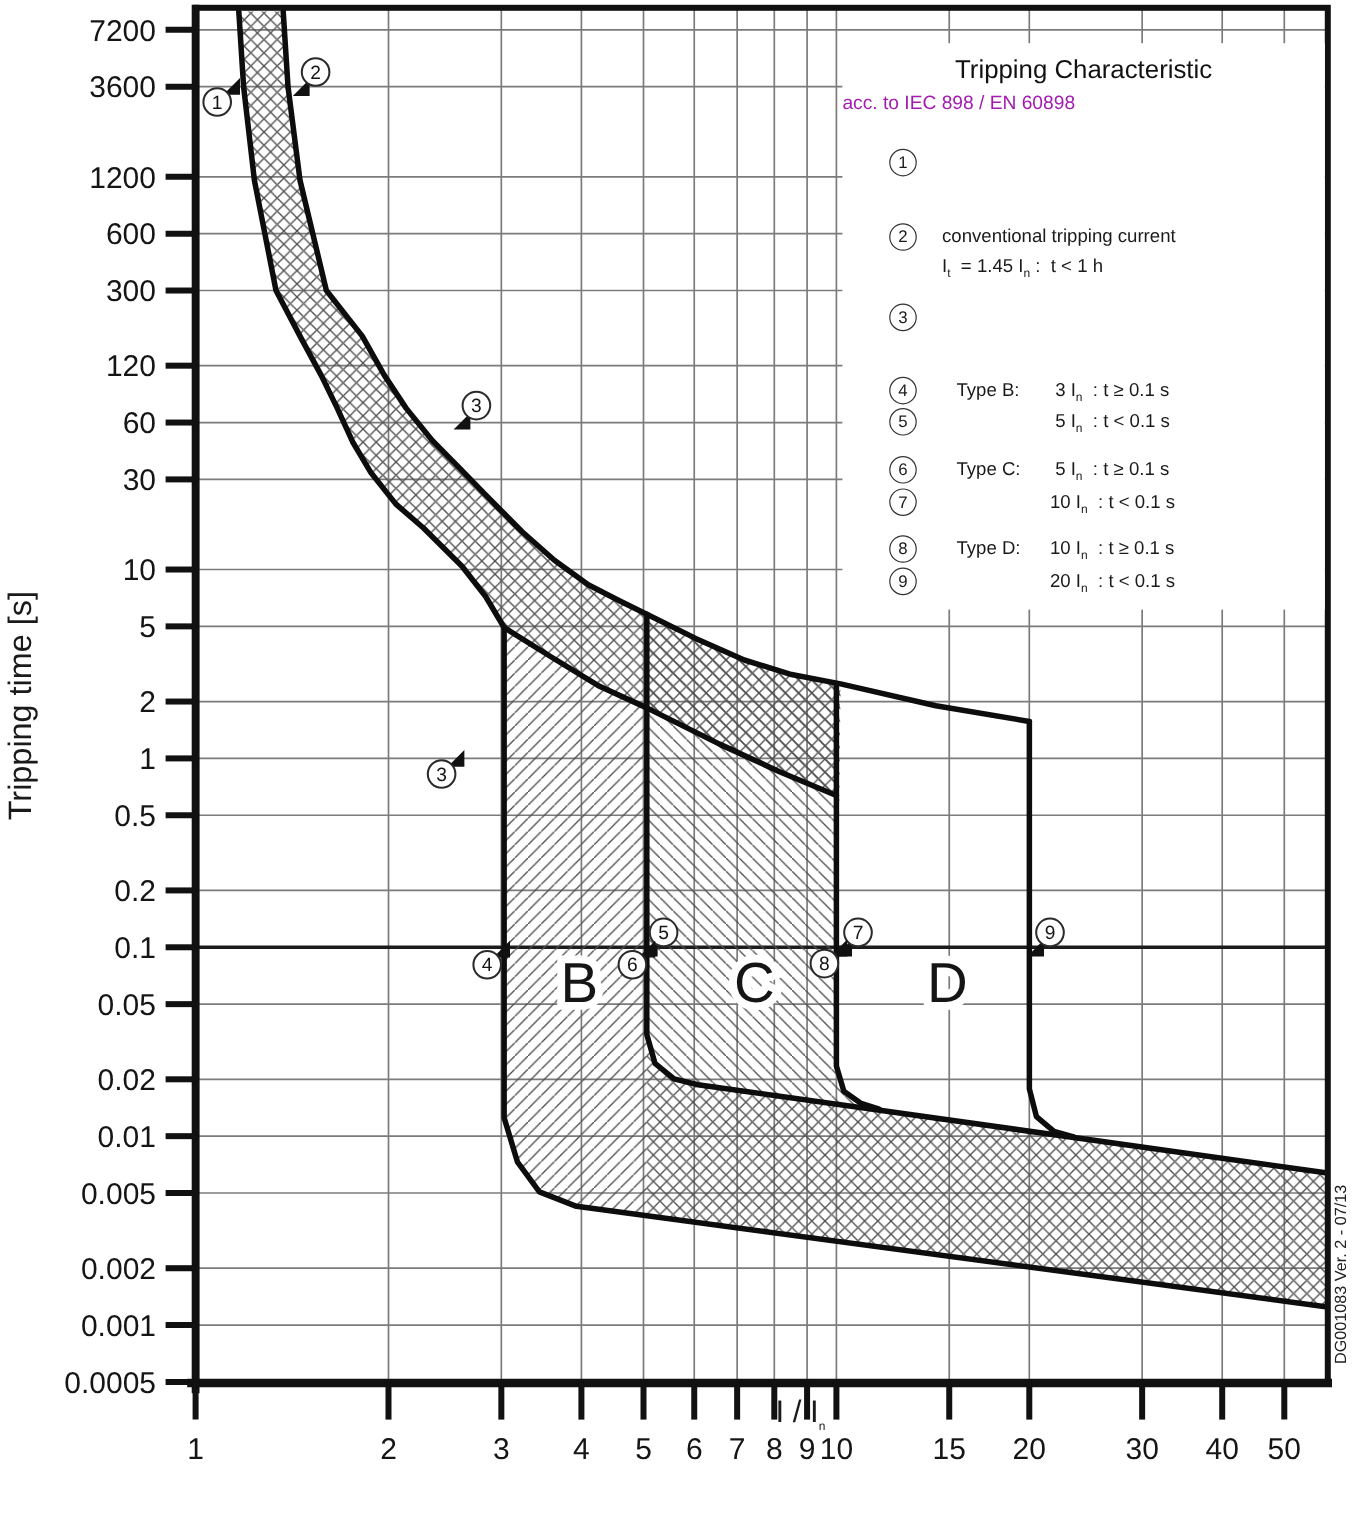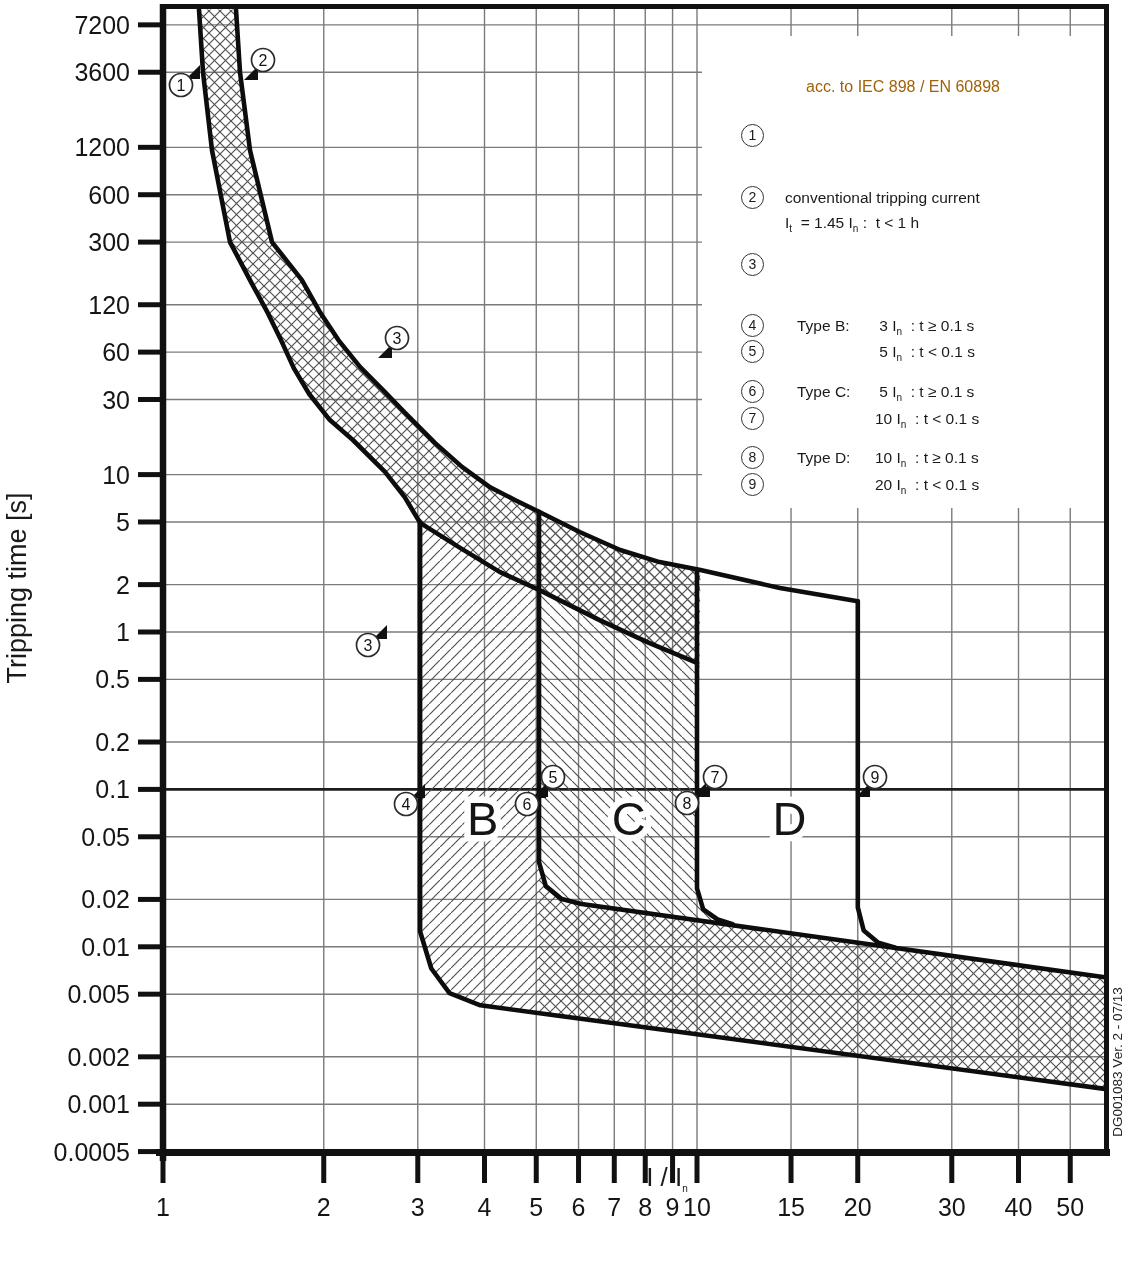--- a/index.html
+++ b/index.html
@@ -1,27 +1,27 @@
 <!DOCTYPE html>
 <html><head>
 <meta charset="utf-8">
 <style>
   html,body{margin:0;padding:0;background:#fff;}
   .stage{position:relative;width:1130px;height:1280px;background:#fff;overflow:hidden;
-         font-family:"Liberation Sans",sans-serif;color:#1a1a1a;}
+         font-family:"Liberation Sans",sans-serif;color:#1a1a1a;border-radius:13px;}
   #plot{position:absolute;left:0;top:0;}
   svg text{font-family:"Liberation Sans",sans-serif;fill:#151515;}
   .ylab{position:absolute;left:17px;top:588px;transform:translate(-50%,-50%) rotate(-90deg);
         font-size:27px;white-space:nowrap;}
   .xlab{position:absolute;left:631px;top:1178px;transform:translate(-50%,-50%);font-size:26px;margin-left:36px;}
   .note{position:absolute;left:1117px;top:1062px;transform:translate(-50%,-50%) rotate(-90deg);
         font-size:13.5px;white-space:nowrap;color:#222;}
   .lgbg{position:absolute;left:702px;top:36px;width:402px;height:472px;background:#fff;z-index:1;}
   .lg-title{position:absolute;left:0;top:10px;width:100%;text-align:center;font-size:21.5px;color:#111;}
-  .lg-sub{position:absolute;left:0;top:42px;width:100%;text-align:center;font-size:16px;color:#a16207;}
+  .lg-sub{position:absolute;left:0;top:42px;width:100%;text-align:left;font-size:16px;color:#a21caf;}
   .lgrow{position:absolute;left:741px;display:flex;align-items:flex-start;z-index:3;}
   .lgnum{width:23px;height:23px;border:1.6px solid #333;border-radius:50%;box-sizing:border-box;
          font-size:14px;line-height:20px;text-align:center;flex:none;margin-right:21px;margin-top:1px;background:#fff;}
   .lgbody{font-size:15.5px;line-height:25px;color:#1a1a1a;white-space:pre;}
   .lglabel{display:inline-block;width:78px;margin-left:12px;}
   sub{font-size:10px;}
 </style>
 </head>
 <body>
 
@@ -196,20 +196,21 @@
         <circle cx="875" cy="777" r="11.5" fill="#fff" stroke="#2b2b2b" stroke-width="1.7"></circle>
         <text x="875" y="782.5" text-anchor="middle" font-size="16">9</text>
       </g>
   </svg>
 
   <div class="ylab">Tripping time [s]</div>
   <div class="xlab">I / I<sub>n</sub></div>
   <div class="note">DG001083 Ver. 2 - 07/13</div>
 
   <div class="lgbg" id="legend">
+    <div class="lg-title">Tripping Characteristic</div>
     <div class="lg-sub">acc. to IEC 898 / EN 60898</div>
   </div>
 <div class="lgrow" style="top: 123px;">
       <span class="lgnum">1</span>
     </div>
     <div class="lgrow" style="top: 185px;">
       <span class="lgnum">2</span>
       <div class="lgbody"><div>conventional tripping current</div><div>I<sub>t</sub>  = 1.45 I<sub>n</sub> :  t &lt; 1 h</div></div>
     </div>
     <div class="lgrow" style="top: 252px;">

